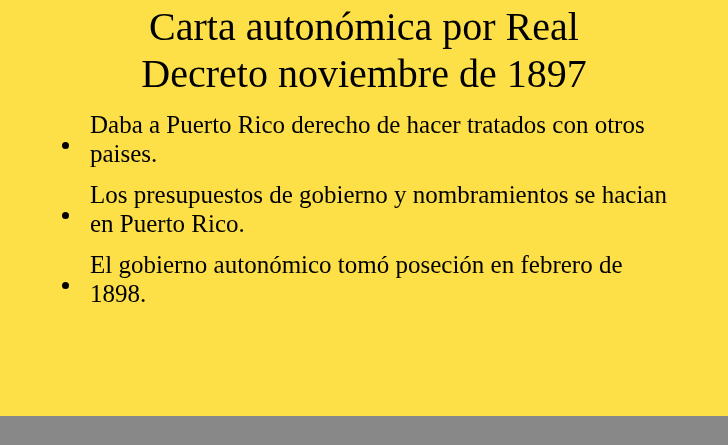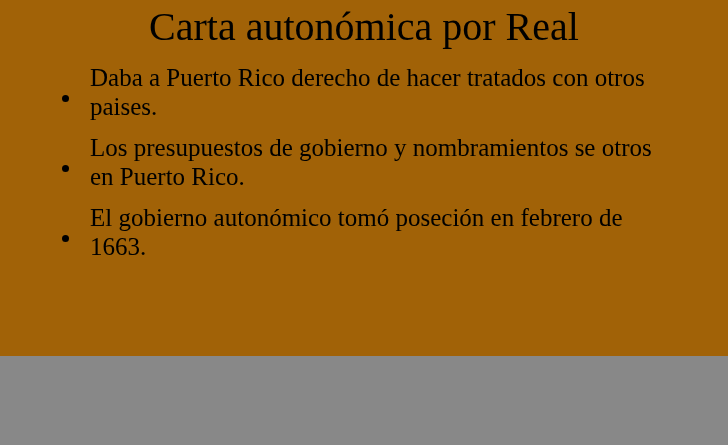--- a/index.html
+++ b/index.html
@@ -3,22 +3,22 @@
 <meta charset="utf-8">
 <style>
   html, body {
     margin: 0;
     padding: 0;
     background: #888;
   }
   .slide {
     position: relative;
     width: 728px;
-    height: 356px;
-    background: #a16207;
+    height: 416px;
+    background: #fde047;
     color: #000000;
     font-family: "Liberation Serif", "DejaVu Serif", serif;
     overflow: hidden;
     box-sizing: border-box;
   }
   .slide-title {
     margin: 0;
     padding-top: 3px;
     text-align: center;
     font-size: 40px;
@@ -56,35 +56,36 @@
     max-width: 578px;
   }
 </style>
 </head>
 <body>
 
 <div class="slide">
 
   <h1 class="slide-title">
     <span class="title-line">Carta autonómica por Real</span>
+    <span class="title-line">Decreto noviembre de 1897</span>
   </h1>
 
   <ul class="bullet-list">
 
     <li class="bullet-item">
       <span class="bullet-dot"></span>
       <span class="bullet-text">Daba a Puerto Rico derecho de hacer tratados con otros paises.</span>
     </li>
 
 
     <li class="bullet-item">
       <span class="bullet-dot"></span>
-      <span class="bullet-text">Los presupuestos de gobierno y nombramientos se otros en Puerto Rico.</span>
+      <span class="bullet-text">Los presupuestos de gobierno y nombramientos se hacian en Puerto Rico.</span>
     </li>
 
     <li class="bullet-item">
       <span class="bullet-dot"></span>
-      <span class="bullet-text">El gobierno autonómico tomó poseción en febrero de 1663.</span>
+      <span class="bullet-text">El gobierno autonómico tomó poseción en febrero de 1898.</span>
     </li>
 
   </ul>
 
 </div>
 
 </body></html>

